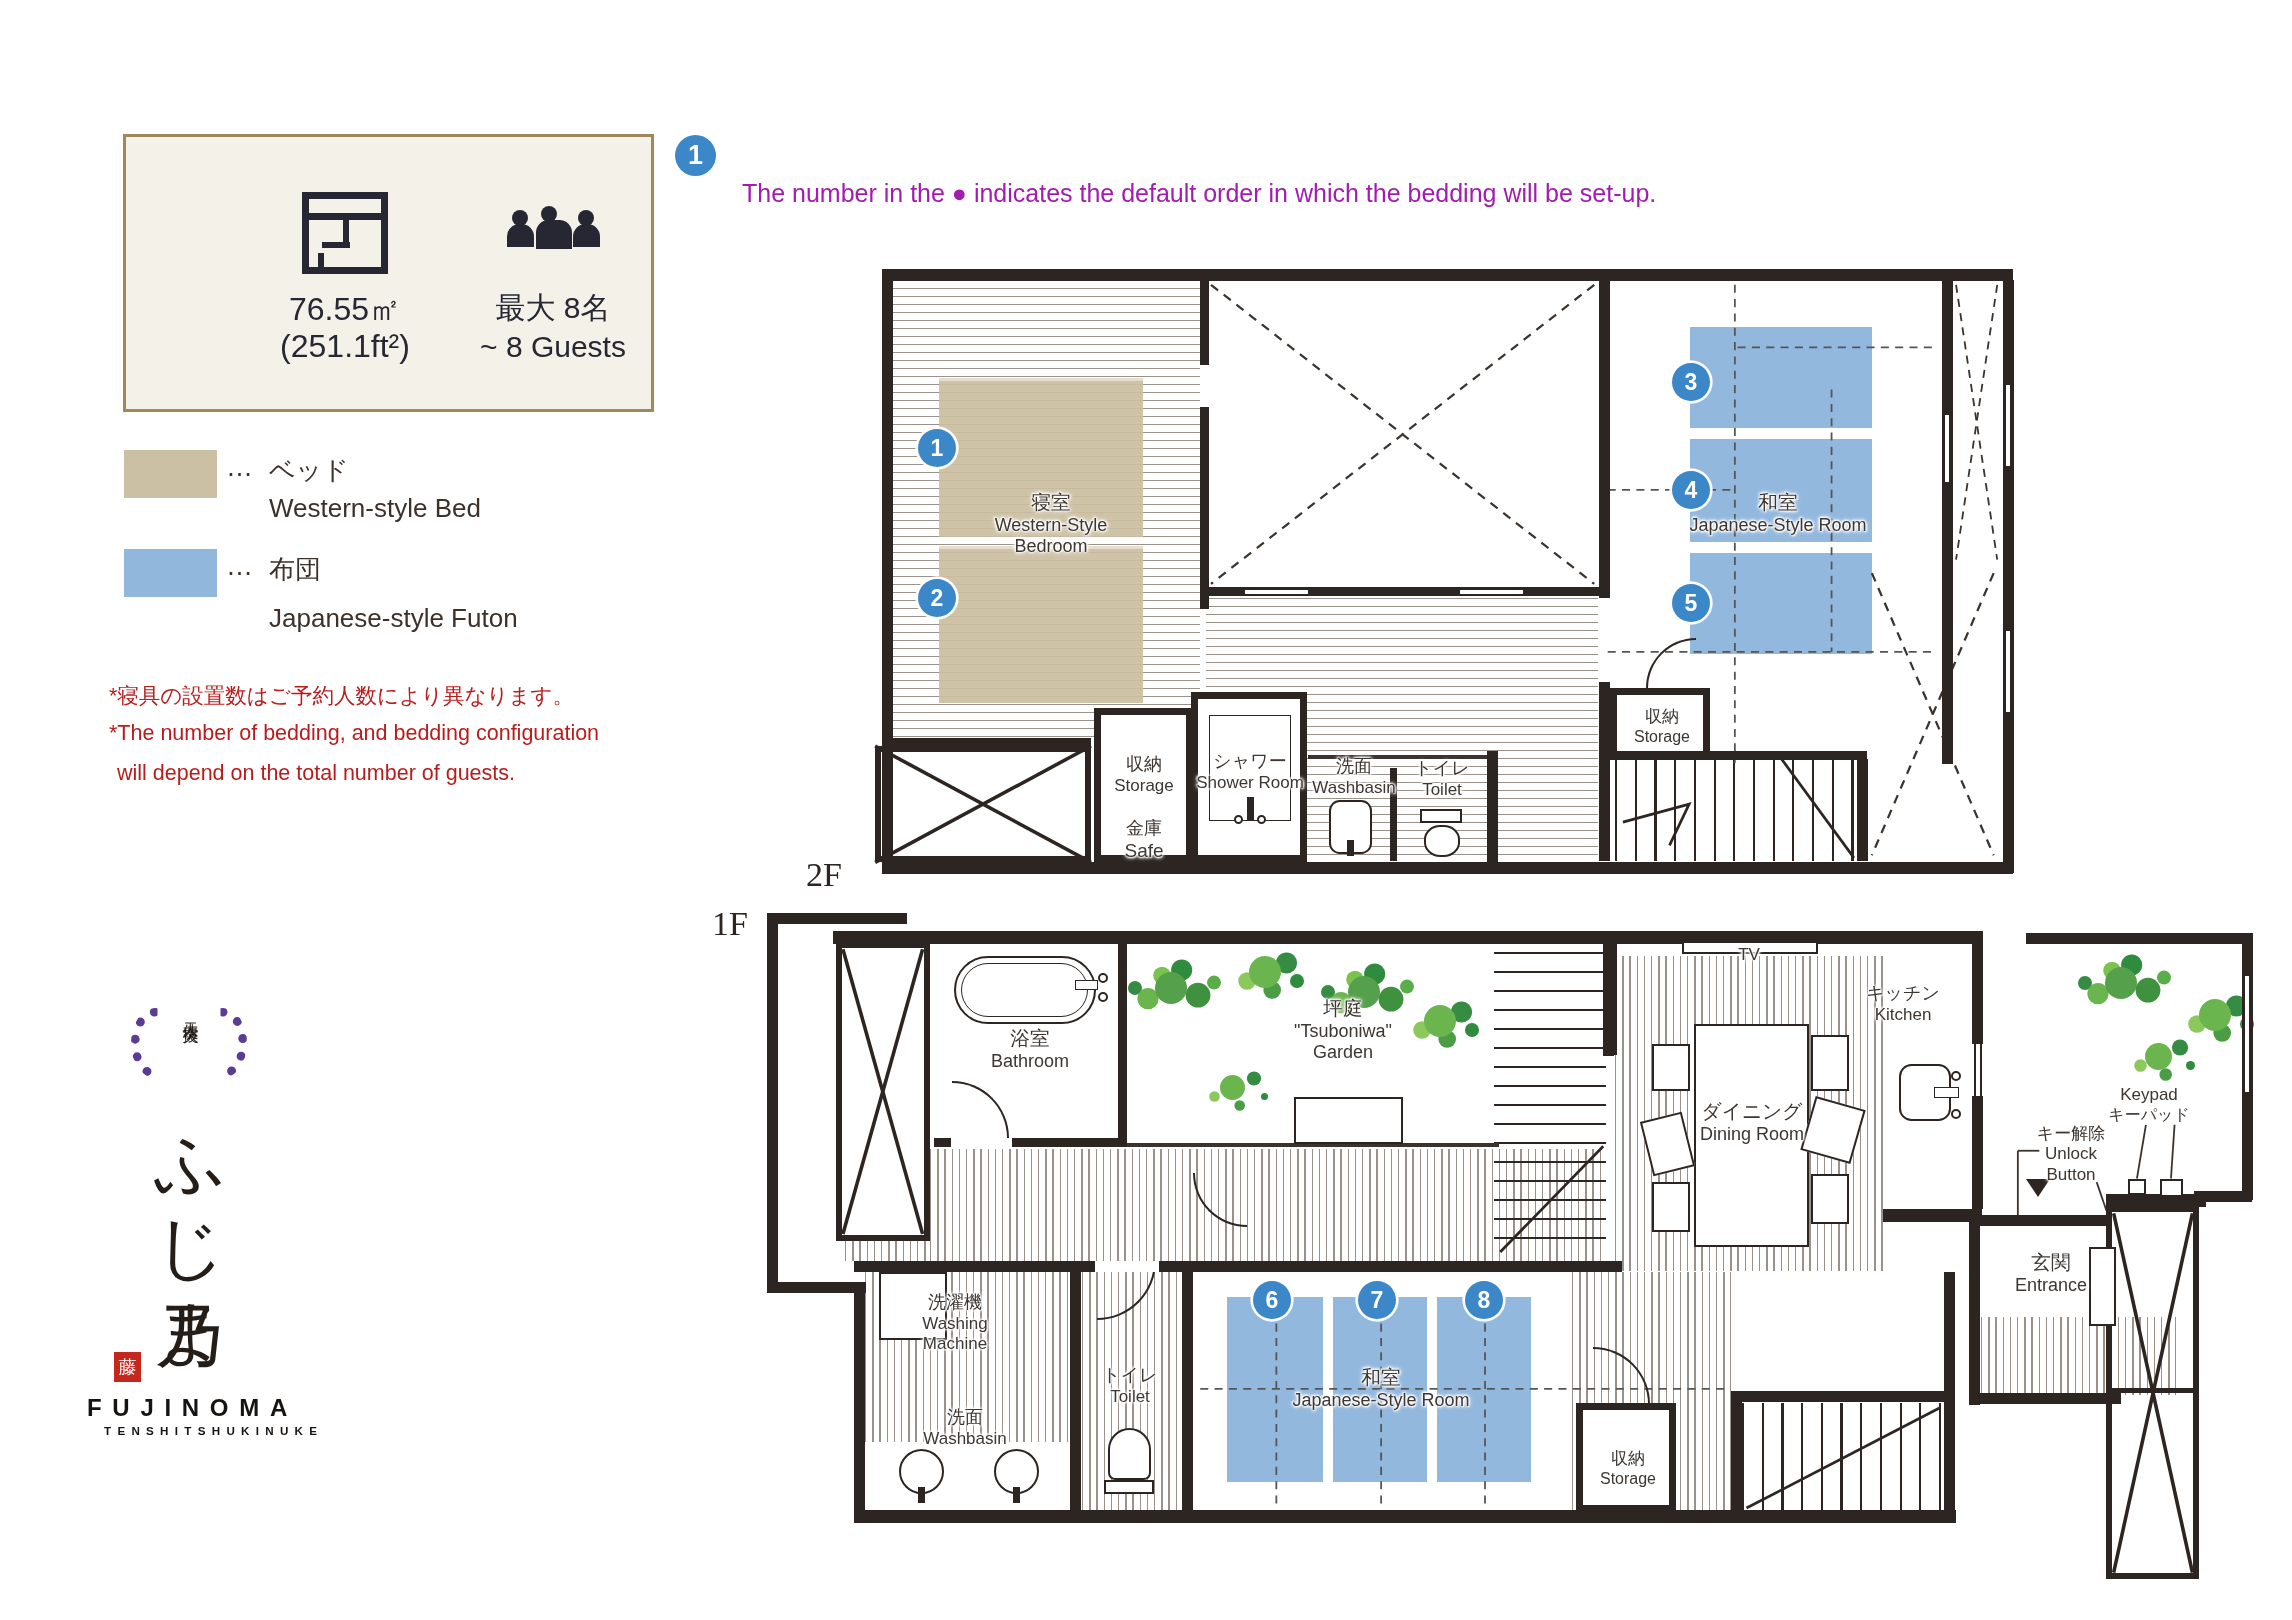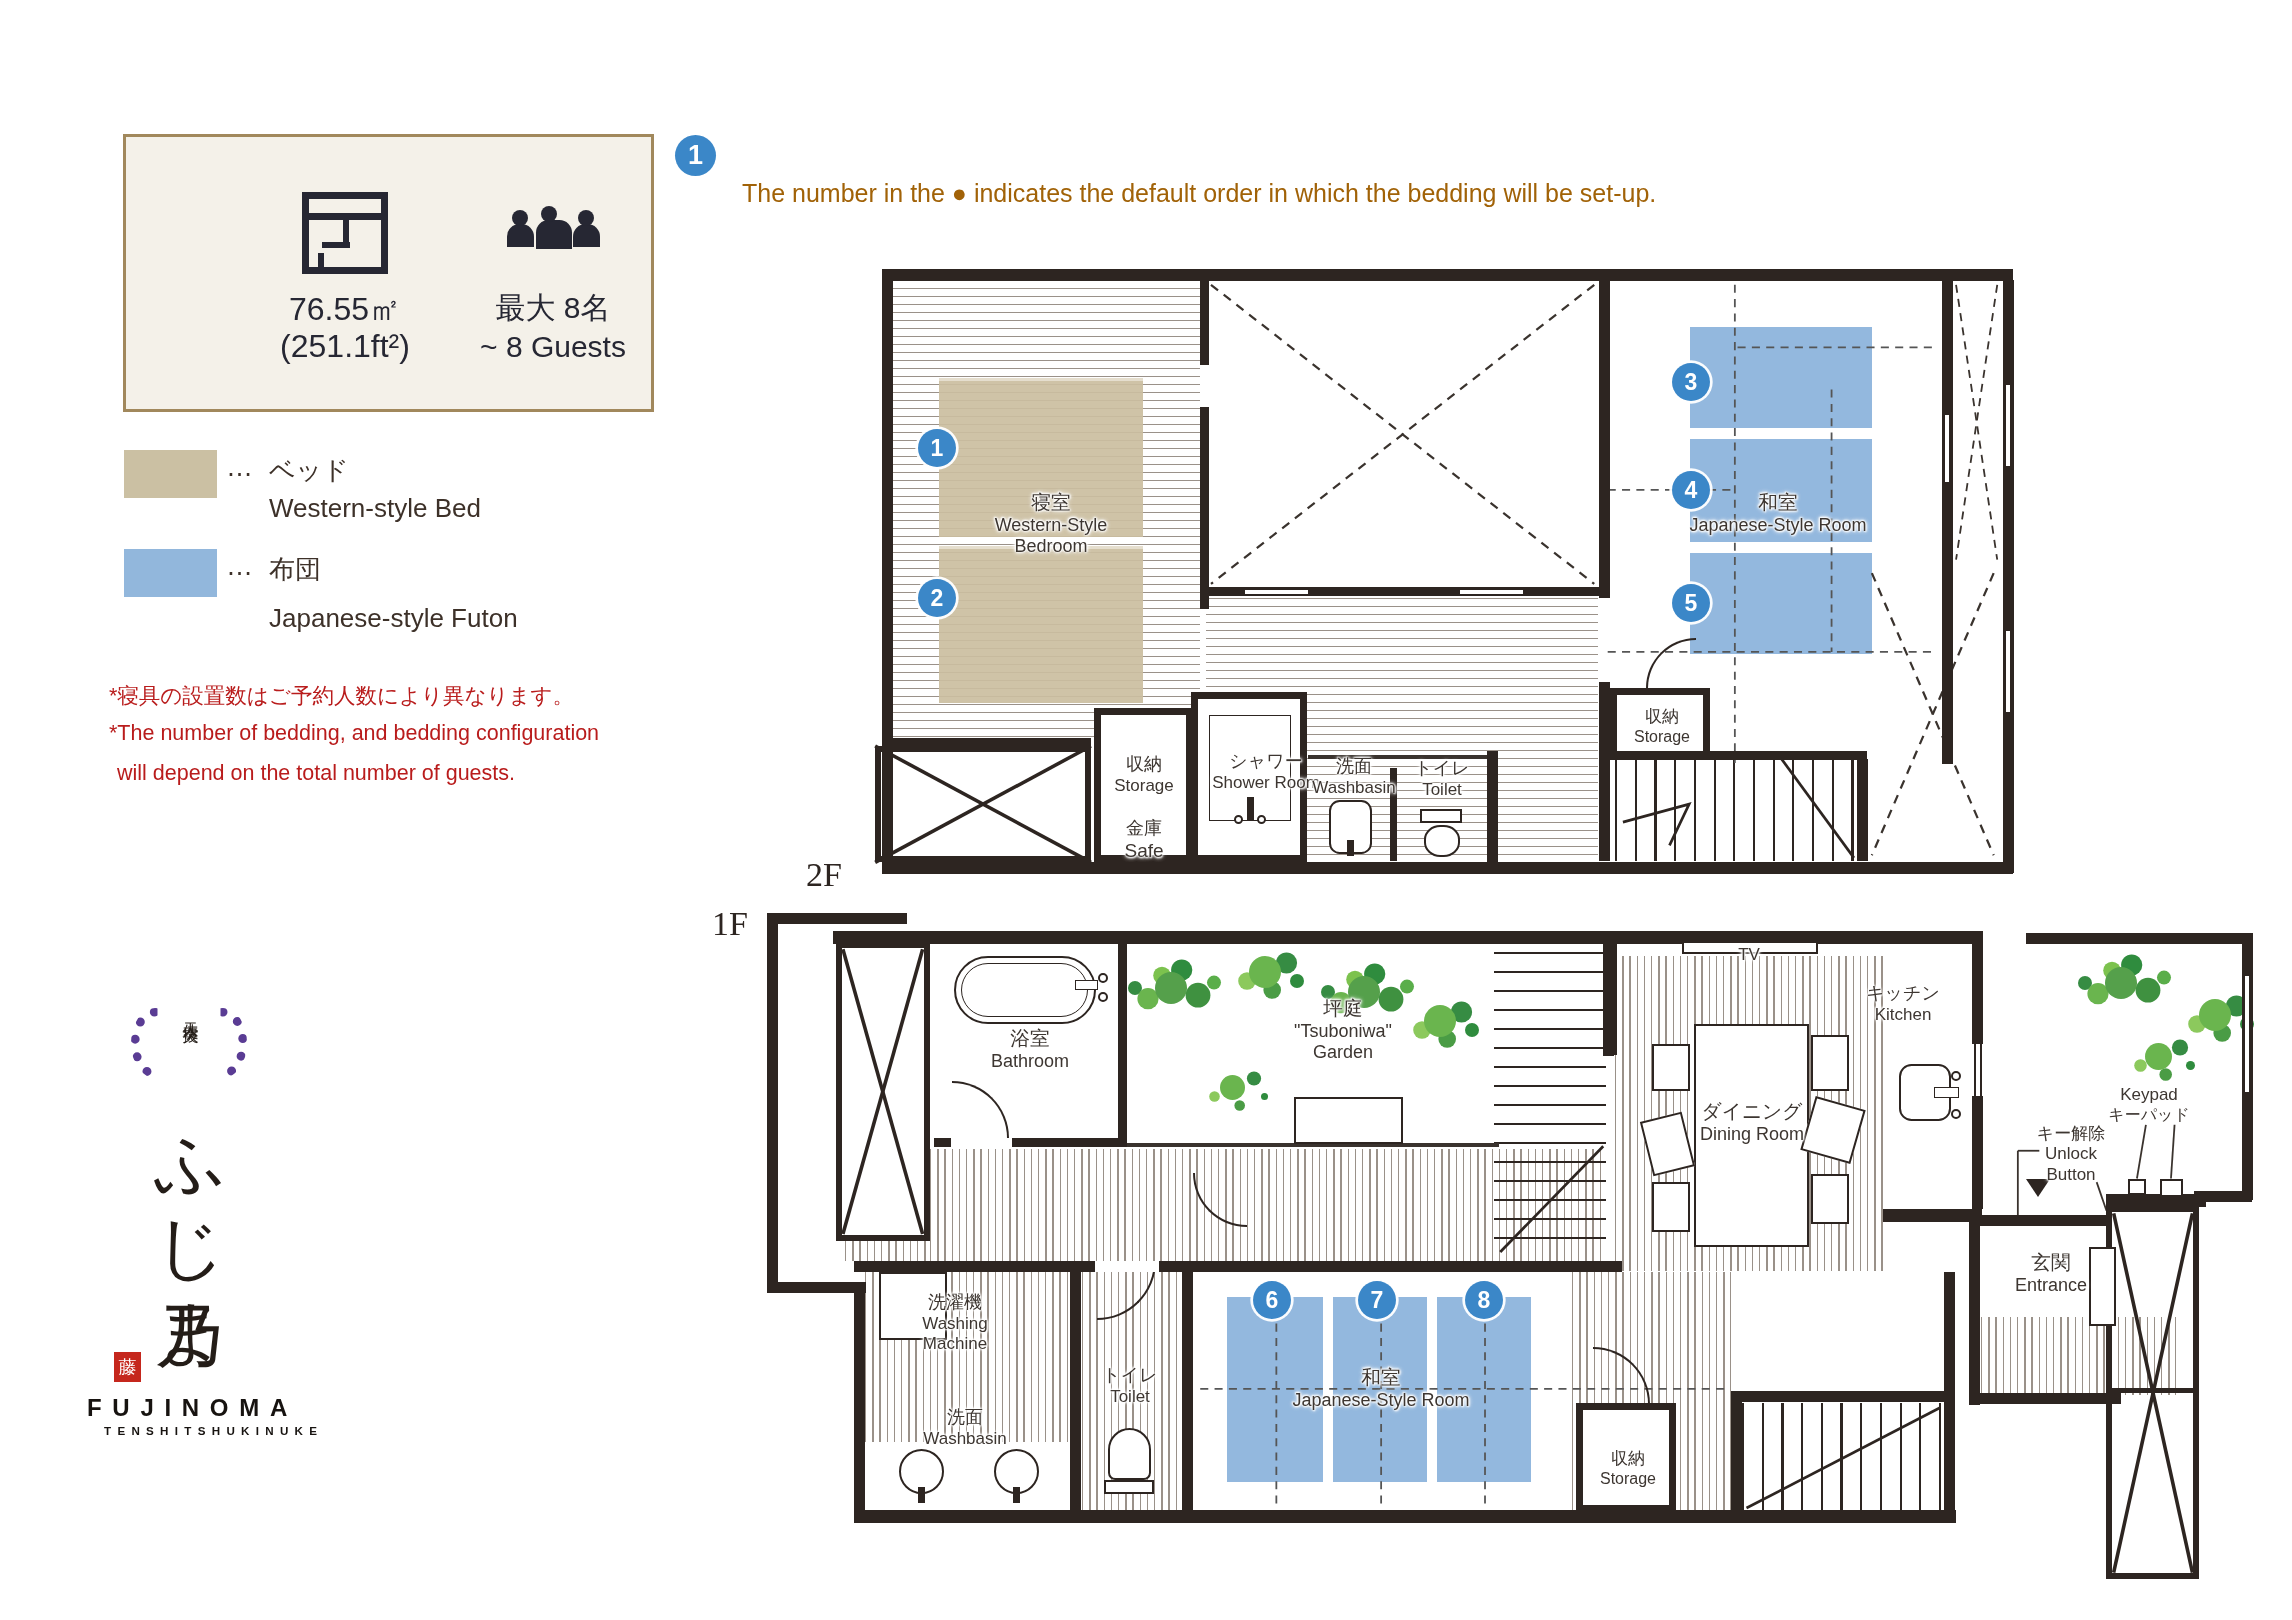--- a/index.html
+++ b/index.html
@@ -42,21 +42,21 @@
            border:3.6px solid #a1885c;box-sizing:border-box;z-index:30;}
   .legend-swatch{position:absolute;z-index:30;}
   .txt{position:absolute;z-index:30;}
   .lg-dots{font-size:27px;color:#3d3129;}
   .lg-jp{font-size:26px;color:#3d3129;}
   .lg-en{font-size:26px;color:#3d3129;}
   .note-line{font-size:21.5px;color:#b91c1c;}
   .hdr-badge{position:absolute;left:675px;top:135px;width:41px;height:41px;border-radius:50%;background:#3b87c8;color:#fff;
              font-size:27px;font-weight:bold;display:flex;align-items:center;justify-content:center;z-index:30;}
   .hdr-jp{position:absolute;left:725px;top:142px;font-size:27px;color:#262220;z-index:30;}
-  .hdr-en{position:absolute;left:742px;top:179px;font-size:25px;color:#a16207;z-index:30;}
+  .hdr-en{position:absolute;left:742px;top:179px;font-size:25px;color:#a21caf;z-index:30;}
   .fpicon{position:absolute;left:302px;top:192px;width:86px;height:82px;border:7.2px solid #262733;box-sizing:border-box;z-index:31;}
   .fpicon .b{position:absolute;background:#262733;}
   .areaV{position:absolute;left:345px;top:288px;transform:translateX(-50%);font-size:32px;color:#262733;z-index:31;white-space:nowrap;}
   .areaF{position:absolute;left:345px;top:328px;transform:translateX(-50%);font-size:32px;color:#262733;z-index:31;white-space:nowrap;}
   .gJP{position:absolute;left:553px;top:288px;transform:translateX(-50%);font-size:30px;color:#262733;z-index:31;white-space:nowrap;}
   .gEN{position:absolute;left:553px;top:330px;transform:translateX(-50%);font-size:30px;color:#262733;z-index:31;white-space:nowrap;}
   .person{position:absolute;background:#262733;border-radius:12.5px 12.5px 0 0;z-index:31;}
   .person::before{content:'';position:absolute;background:#262733;border-radius:50%;}
   .logo-mon{position:absolute;left:190px;top:1010px;transform:translateX(-50%);writing-mode:vertical-rl;font-size:16px;letter-spacing:1.8px;color:#241d18;z-index:30;}
   .crest{position:absolute;z-index:29;width:48px;height:70px;border:9.9px dotted #5a3c94;border-radius:50%;box-sizing:border-box;}
@@ -185,21 +185,21 @@
     <div class="en">Japanese-Style Room</div>
   </div>
   <div class="rlabel" style="left:1144px;top:775px;">
     <div class="jp" style="font-size:18px">収納</div>
     <div class="en" style="font-size:17px">Storage</div>
   </div>
   <div class="rlabel" style="left:1144px;top:840px;">
     <div class="jp" style="font-size:18px">金庫</div>
     <div class="en" style="font-size:19px">Safe</div>
   </div>
-  <div class="rlabel" style="left:1250px;top:772px;margin-left:16px;">
+  <div class="rlabel" style="left:1250px;top:772px;">
     <div class="jp" style="font-size:18px">シャワー</div>
     <div class="en" style="font-size:17px">Shower Room</div>
   </div>
   <div class="rlabel" style="left:1354px;top:777px;">
     <div class="jp" style="font-size:18px">洗面</div>
     <div class="en" style="font-size:17px">Washbasin</div>
   </div>
   <div class="rlabel" style="left:1442px;top:779px;">
     <div class="jp" style="font-size:18px">トイレ</div>
     <div class="en" style="font-size:17px">Toilet</div>

